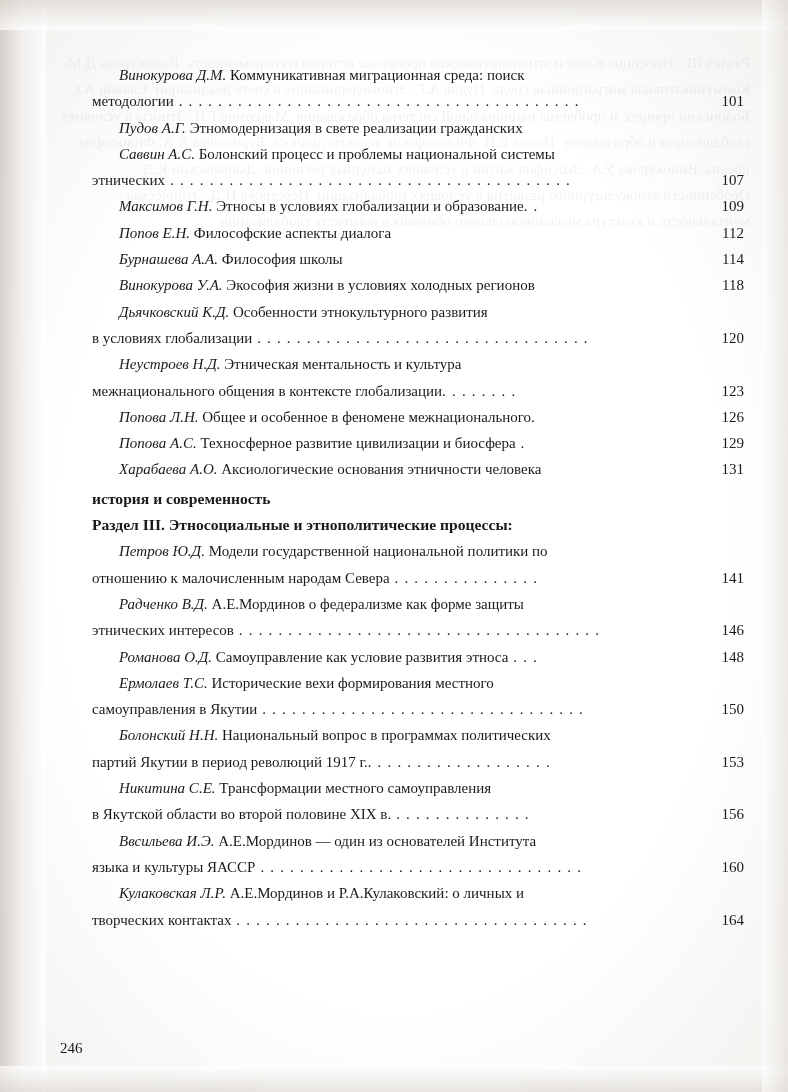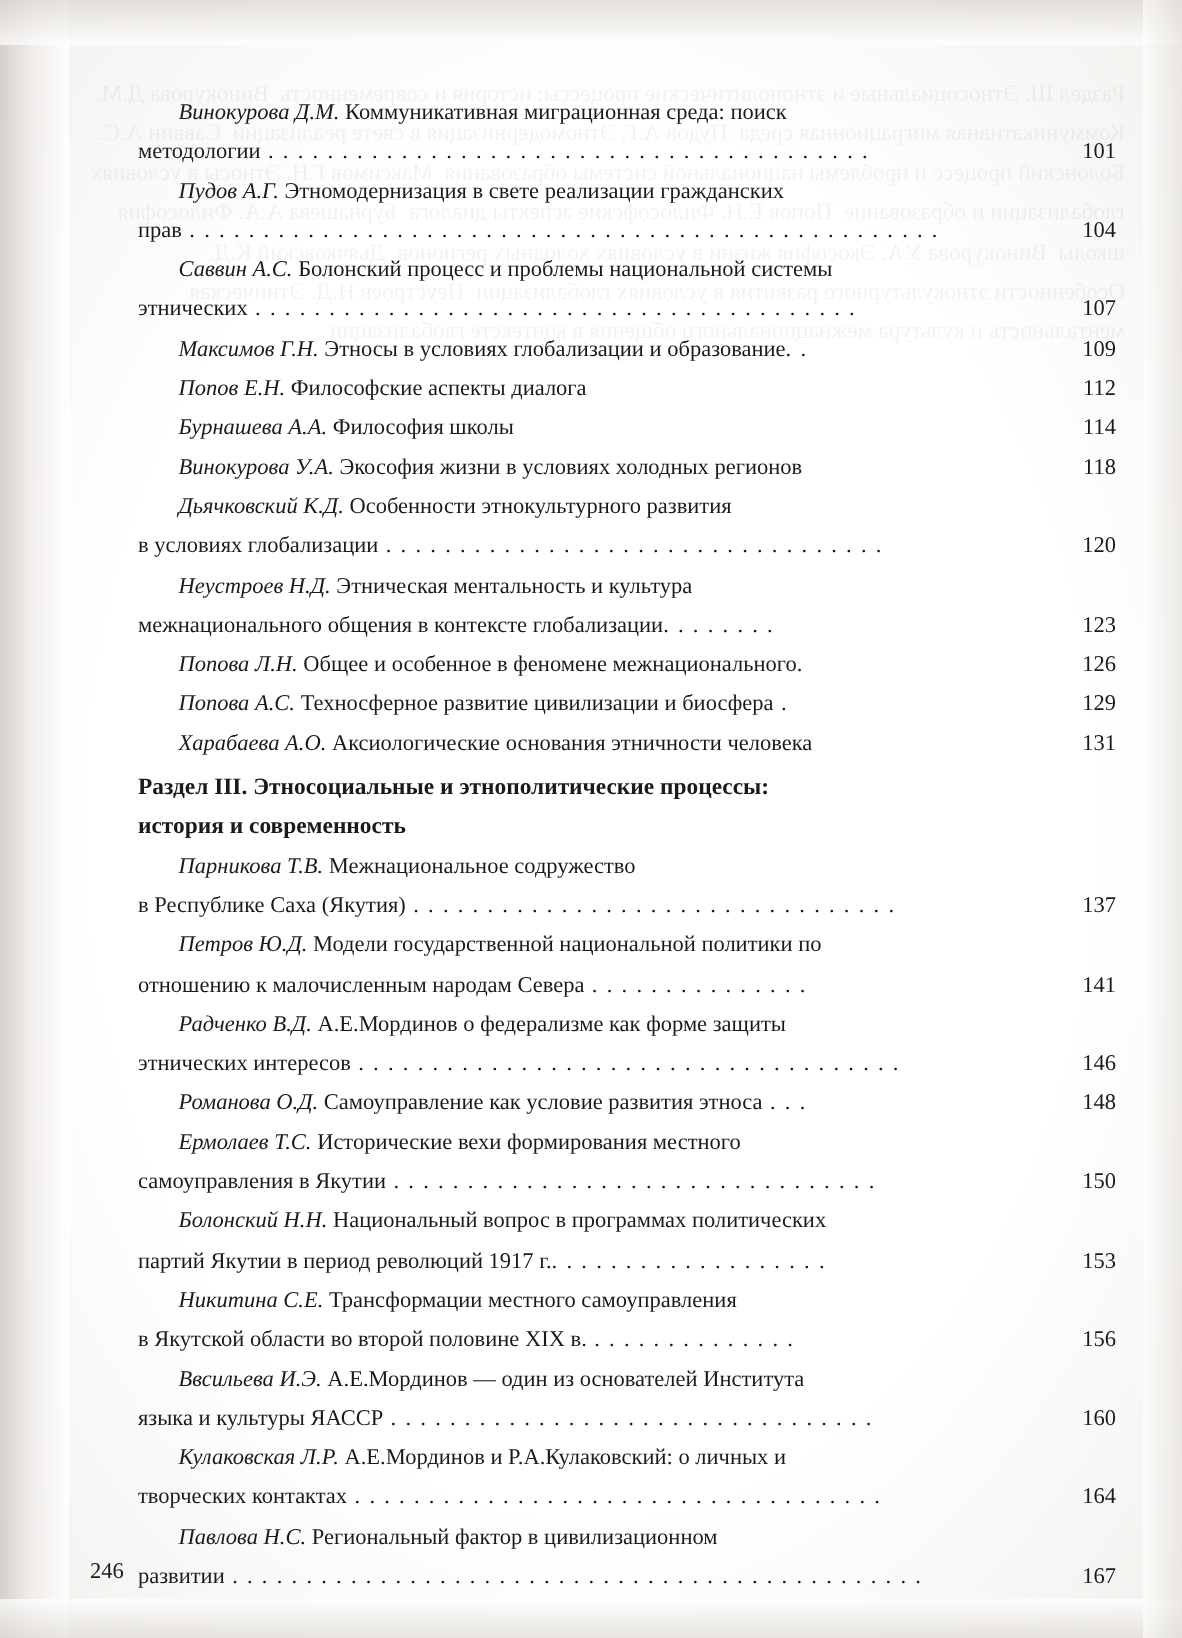--- a/index.html
+++ b/index.html
@@ -129,21 +129,20 @@
   <div class="bleed">Раздел III. Этносоциальные и этнополитические процессы: история и современность  Винокурова Д.М. Коммуникативная миграционная среда  Пудов А.Г. Этномодернизация в свете реализации  Саввин А.С. Болонский процесс и проблемы национальной системы образования  Максимов Г.Н. Этносы в условиях глобализации и образование  Попов Е.Н. Философские аспекты диалога  Бурнашева А.А. Философия школы  Винокурова У.А. Экософия жизни в условиях холодных регионов  Дьячковский К.Д. Особенности этнокультурного развития в условиях глобализации  Неустроев Н.Д. Этническая ментальность и культура межнационального общения в контексте глобализации</div>
 
   <div class="content">
     <div id="toc-part1">
         <div class="toc-entry">
           <div class="toc-line indent"><span class="author">Винокурова Д.М.</span><span class="ttl"> Коммуникативная миграционная среда: поиск</span></div>
           <div class="toc-line"><span>методологии</span><span class="leader"> . . . . . . . . . . . . . . . . . . . . . . . . . . . . . . . . . . . . . . . . .</span><span class="pg">101</span></div>
         </div>
         <div class="toc-entry">
           <div class="toc-line indent"><span class="author">Пудов А.Г.</span><span class="ttl"> Этномодернизация в свете реализации гражданских</span></div>
-          <div class="toc-line"><span>прав</span><span class="leader"> . . . . . . . . . . . . . . . . . . . . . . . . . . . . . . . . . . . . . . . . . . . . . . . . . . .</span><span class="pg">104</span></div>
         </div>
         <div class="toc-entry">
           <div class="toc-line indent"><span class="author">Саввин А.С.</span><span class="ttl"> Болонский процесс и проблемы национальной системы</span></div>
           <div class="toc-line"><span>этнических</span><span class="leader"> . . . . . . . . . . . . . . . . . . . . . . . . . . . . . . . . . . . . . . . . .</span><span class="pg">107</span></div>
         </div>
         <div class="toc-entry">
           <div class="toc-line indent"><span class="author">Максимов Г.Н.</span><span class="ttl"> Этносы в условиях глобализации и образование</span><span class="leader">. . </span><span class="pg">109</span></div>
         </div>
         <div class="toc-entry">
           <div class="toc-line indent"><span class="author">Попов Е.Н.</span><span class="ttl"> Философские аспекты диалога</span><span class="leader"> </span><span class="pg">112</span></div>
@@ -166,29 +165,25 @@
           <div class="toc-line indent"><span class="author">Попова Л.Н.</span><span class="ttl"> Общее и особенное в феномене межнационального</span><span class="leader">. </span><span class="pg">126</span></div>
         </div>
         <div class="toc-entry">
           <div class="toc-line indent"><span class="author">Попова А.С.</span><span class="ttl"> Техносферное развитие цивилизации и биосфера</span><span class="leader"> . </span><span class="pg">129</span></div>
         </div>
         <div class="toc-entry">
           <div class="toc-line indent"><span class="author">Харабаева А.О.</span><span class="ttl"> Аксиологические основания этничности человека</span><span class="leader"> </span><span class="pg">131</span></div>
         </div>
       </div>
     <div class="section-head">
+      <span class="toc-line">история и современность</span>
       <span class="toc-line">Раздел III. Этносоциальные и этнополитические процессы:</span>
-      <span class="toc-line">история и современность</span>
     </div>
     <div id="toc-part2">
         <div class="toc-entry">
-          <div class="toc-line indent"><span class="author">Парникова Т.В.</span><span class="ttl"> Межнациональное содружество</span></div>
-          <div class="toc-line"><span>в Республике Саха (Якутия)</span><span class="leader"> . . . . . . . . . . . . . . . . . . . . . . . . . . . . . . . . . </span><span class="pg">137</span></div>
-        </div>
-        <div class="toc-entry">
           <div class="toc-line indent"><span class="author">Петров Ю.Д.</span><span class="ttl"> Модели государственной национальной политики по</span></div>
           <div class="toc-line"><span>отношению к малочисленным народам Севера</span><span class="leader"> . . . . . . . . . . . . . . . </span><span class="pg">141</span></div>
         </div>
         <div class="toc-entry">
           <div class="toc-line indent"><span class="author">Радченко В.Д.</span><span class="ttl"> А.Е.Мординов о федерализме как форме защиты</span></div>
           <div class="toc-line"><span>этнических интересов</span><span class="leader"> . . . . . . . . . . . . . . . . . . . . . . . . . . . . . . . . . . . . .</span><span class="pg">146</span></div>
         </div>
         <div class="toc-entry">
           <div class="toc-line indent"><span class="author">Романова О.Д.</span><span class="ttl"> Самоуправление как условие развития этноса</span><span class="leader"> . . . </span><span class="pg">148</span></div>
         </div>
@@ -206,23 +201,19 @@
         </div>
         <div class="toc-entry">
           <div class="toc-line indent"><span class="author">Ввсильева И.Э.</span><span class="ttl"> А.Е.Мординов — один из основателей Института</span></div>
           <div class="toc-line"><span>языка и культуры ЯАССР</span><span class="leader"> . . . . . . . . . . . . . . . . . . . . . . . . . . . . . . . . .</span><span class="pg">160</span></div>
         </div>
         <div class="toc-entry">
           <div class="toc-line indent"><span class="author">Кулаковская Л.Р.</span><span class="ttl"> А.Е.Мординов и Р.А.Кулаковский: о личных и</span></div>
           <div class="toc-line"><span>творческих контактах</span><span class="leader"> . . . . . . . . . . . . . . . . . . . . . . . . . . . . . . . . . . . .</span><span class="pg">164</span></div>
         </div>
         <div class="toc-entry">
-          <div class="toc-line indent"><span class="author">Павлова Н.С.</span><span class="ttl"> Региональный фактор в цивилизационном</span></div>
-          <div class="toc-line"><span>развитии</span><span class="leader"> . . . . . . . . . . . . . . . . . . . . . . . . . . . . . . . . . . . . . . . . . . . . . . .</span><span class="pg">167</span></div>
-        </div>
-        <div class="toc-entry">
           <div class="toc-line indent"></div>
         </div>
       </div>
   </div>
 
   <div class="folio">246</div>
 </div>
 
 </body></html>

